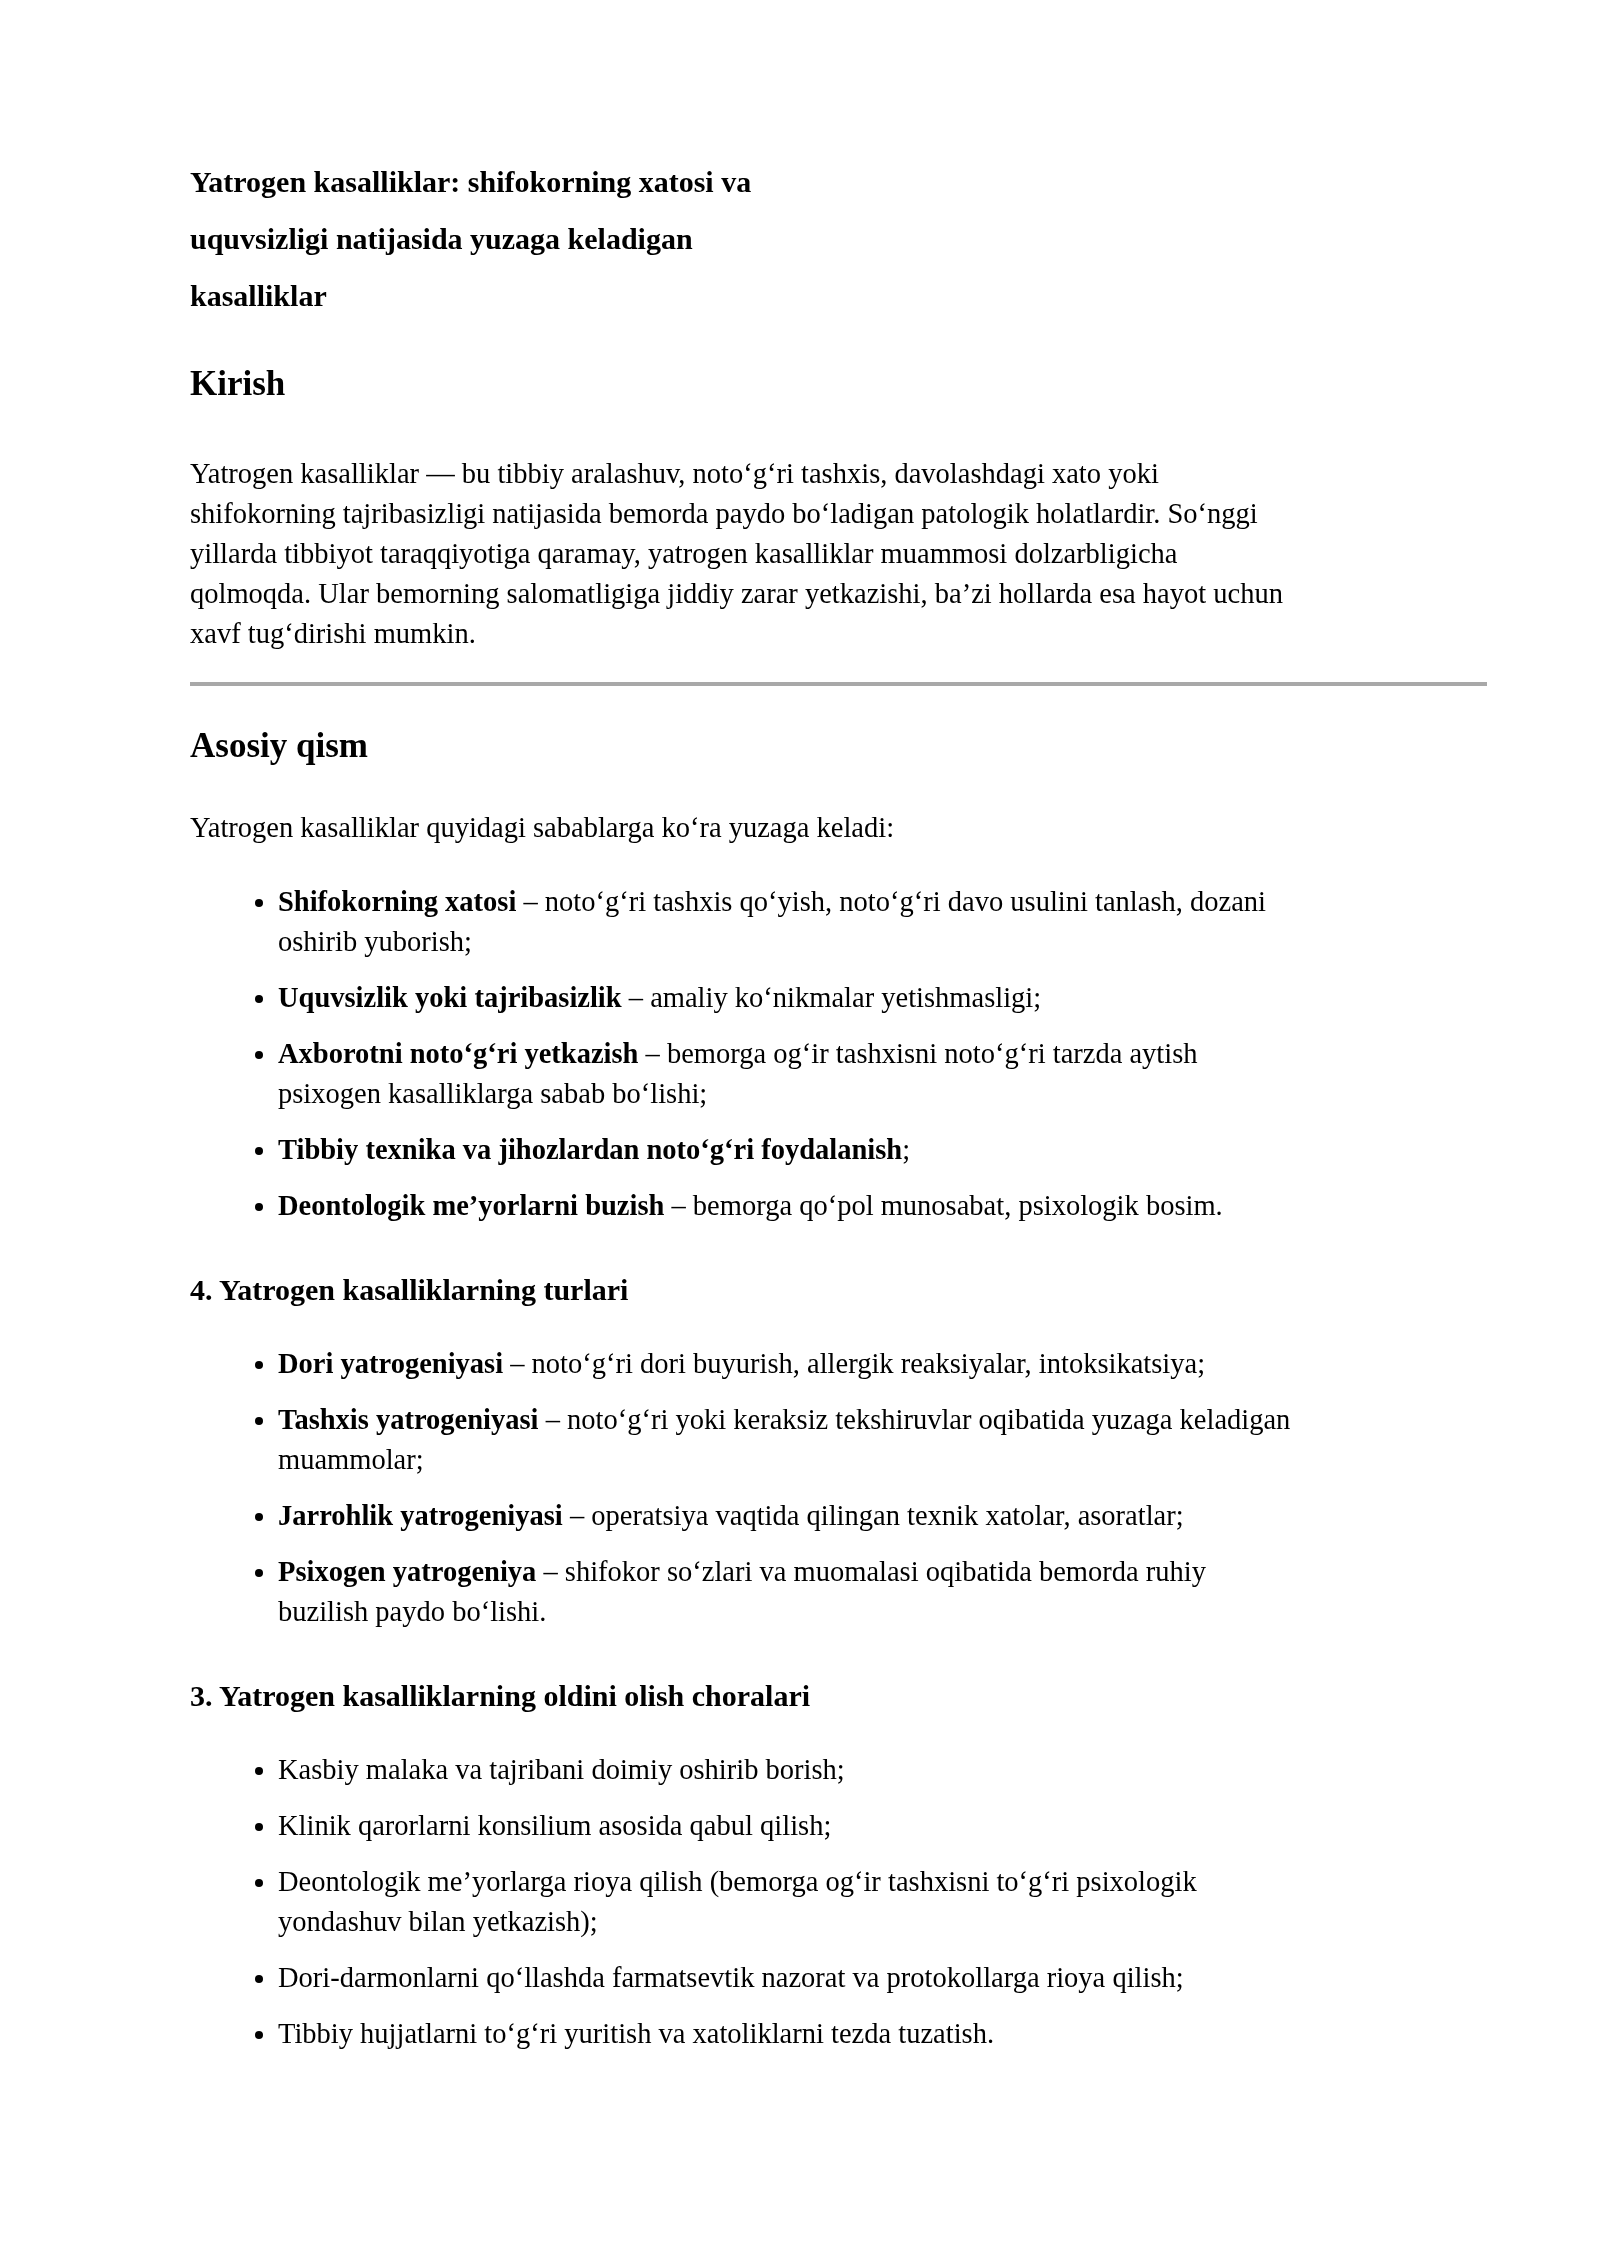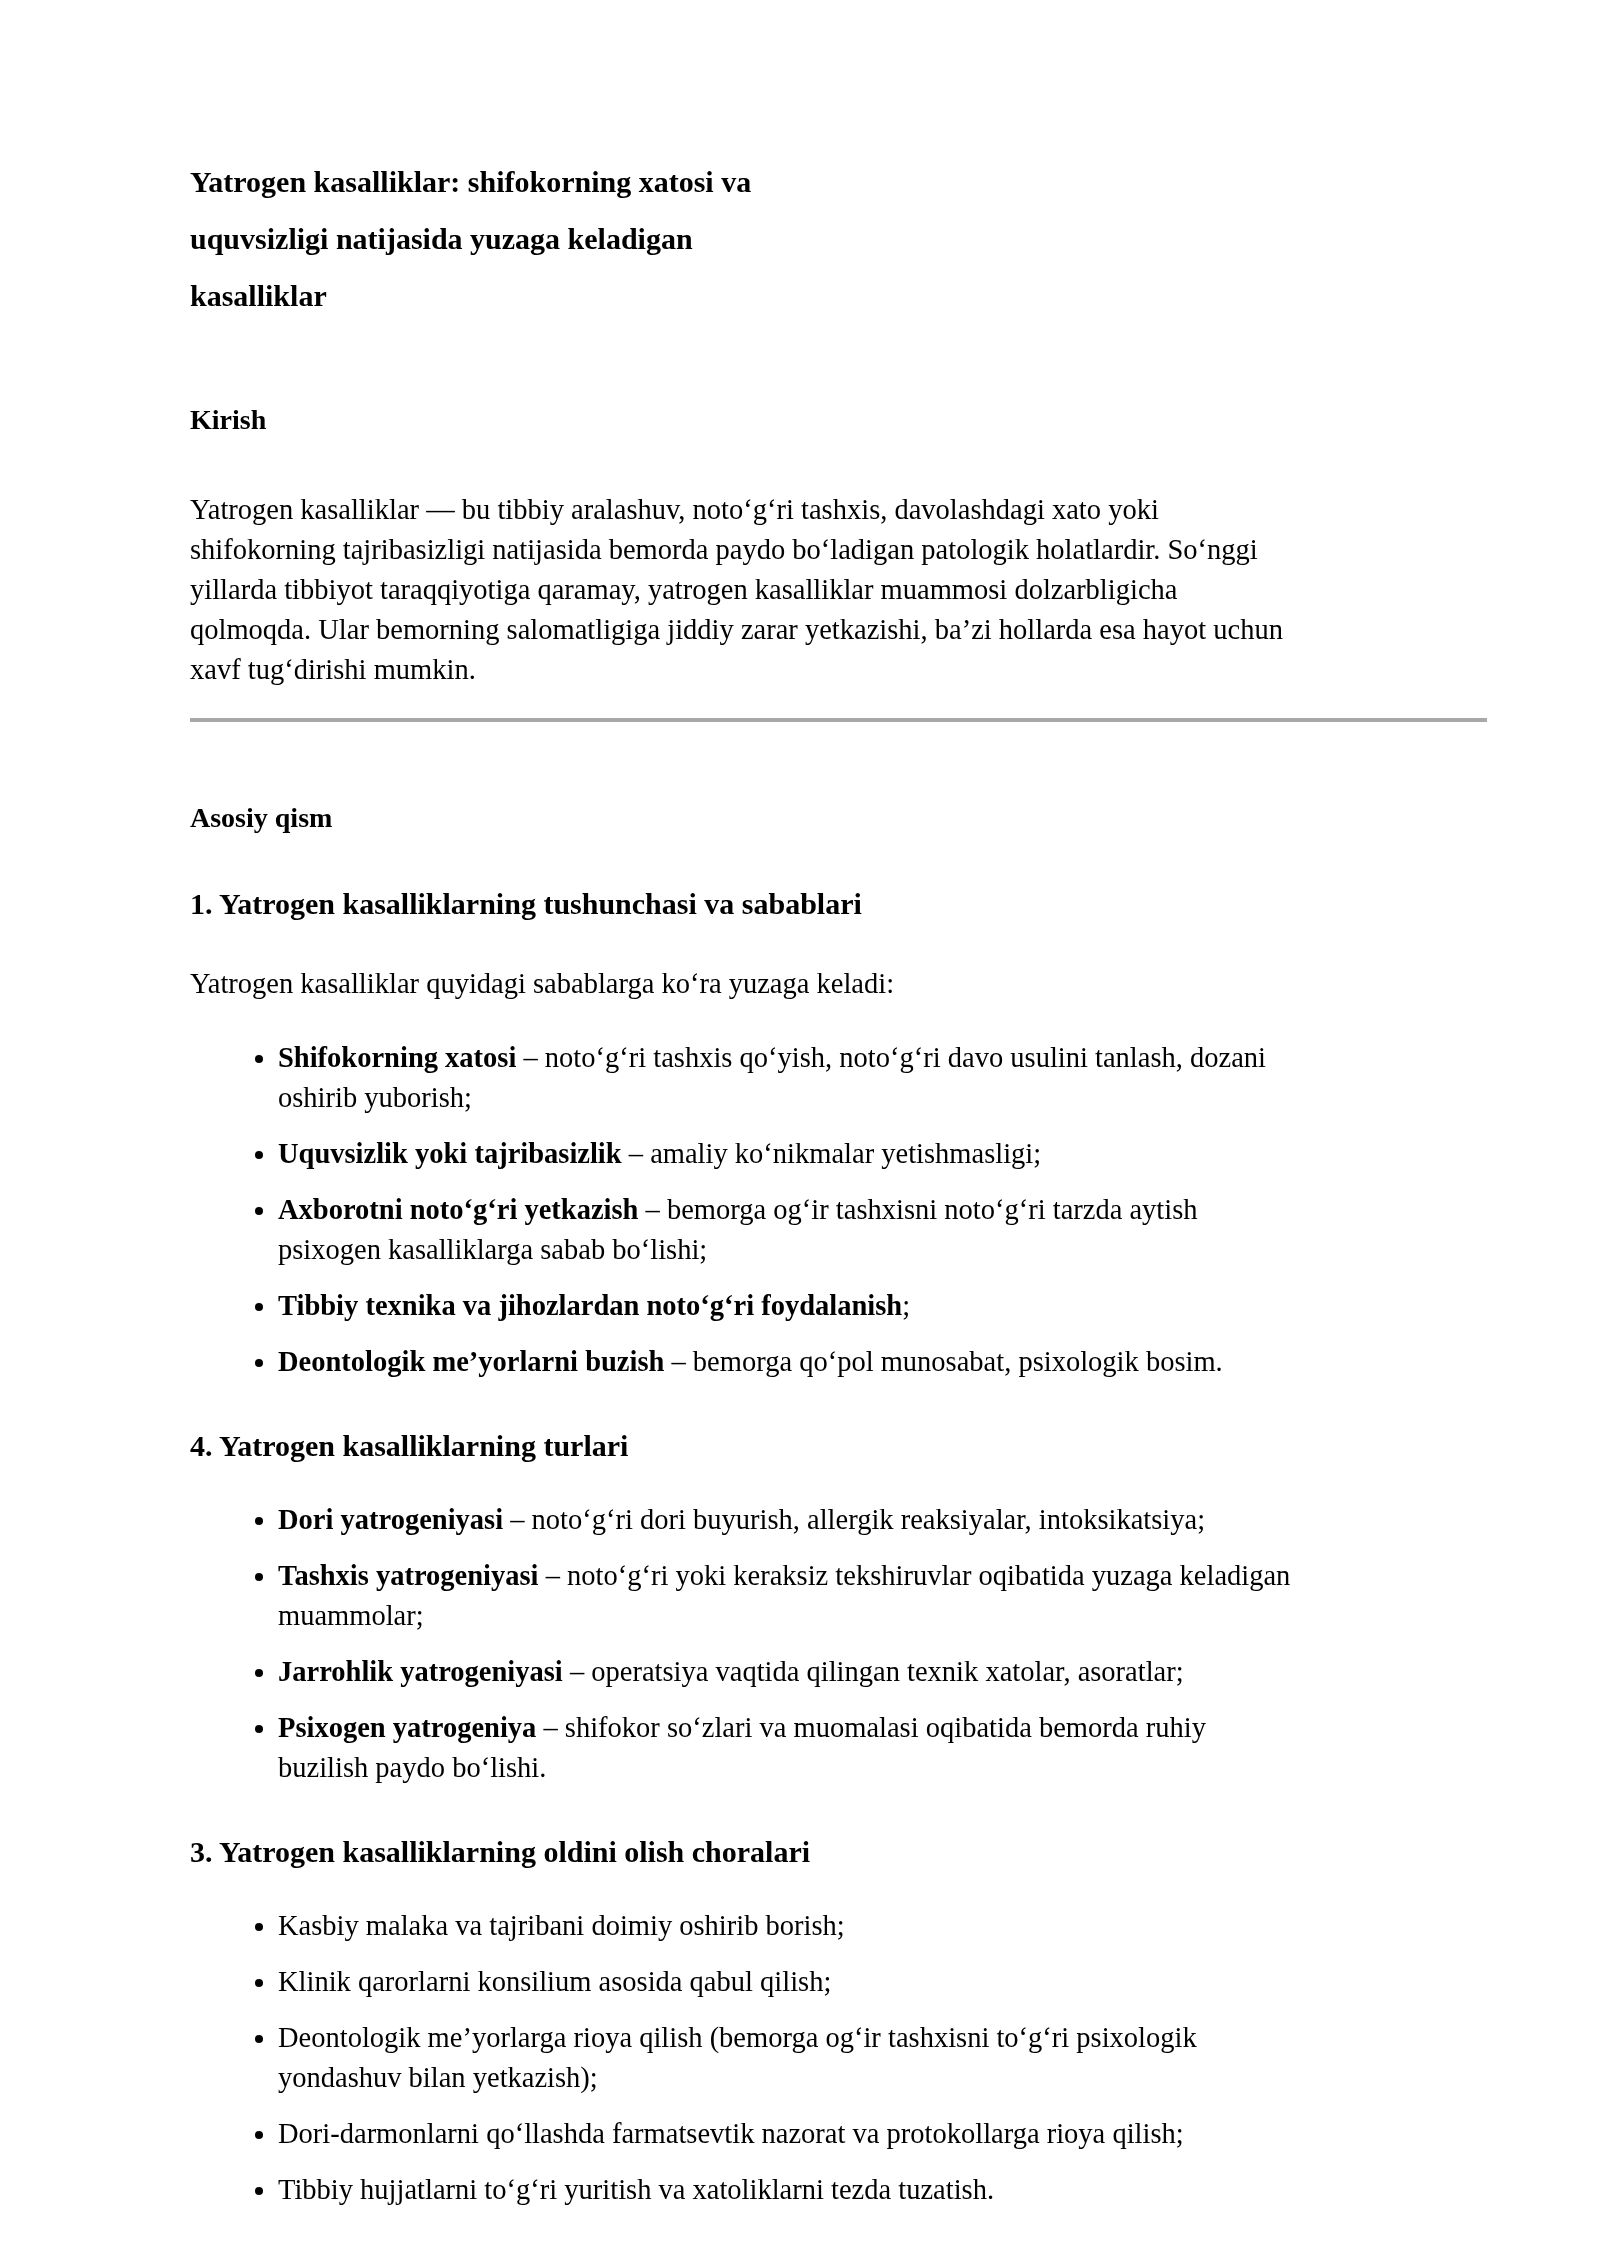--- a/index.html
+++ b/index.html
@@ -23,22 +23,22 @@
     padding: 153px 113px 40px 190px;
   }
   h1 {
     margin: 0;
     font-size: 30px;
     line-height: 57px;
     font-weight: bold;
     white-space: pre-line;
   }
   h2 {
-    margin: 74px 0 0 0;
-    font-size: 28px;
+    margin: 38px 0 0 0;
+    font-size: 35px;
     line-height: 44px;
     font-weight: bold;
   }
   h3 {
     margin: 44px 0 0 0;
     font-size: 30px;
     line-height: 40px;
     font-weight: bold;
   }
   p.para {
@@ -79,21 +79,20 @@
   <p class="para">Yatrogen kasalliklar — bu tibbiy aralashuv, noto‘g‘ri tashxis, davolashdagi xato yoki
 shifokorning tajribasizligi natijasida bemorda paydo bo‘ladigan patologik holatlardir. So‘nggi
 yillarda tibbiyot taraqqiyotiga qaramay, yatrogen kasalliklar muammosi dolzarbligicha
 qolmoqda. Ular bemorning salomatligiga jiddiy zarar yetkazishi, ba’zi hollarda esa hayot uchun
 xavf tug‘dirishi mumkin.</p>
 
   <hr class="divider">
 
   <h2>Asosiy qism</h2>
 
-  <h3>1. Yatrogen kasalliklarning tushunchasi va sabablari</h3>
   <p class="list-intro">Yatrogen kasalliklar quyidagi sabablarga ko‘ra yuzaga keladi:</p>
   <ul class="doc-list">
       <li><strong>Shifokorning xatosi</strong><span> – noto‘g‘ri tashxis qo‘yish, noto‘g‘ri davo usulini tanlash, dozani
 oshirib yuborish;</span></li>
       <li><strong>Uquvsizlik yoki tajribasizlik</strong><span> – amaliy ko‘nikmalar yetishmasligi;</span></li>
       <li><strong>Axborotni noto‘g‘ri yetkazish</strong><span> – bemorga og‘ir tashxisni noto‘g‘ri tarzda aytish
 psixogen kasalliklarga sabab bo‘lishi;</span></li>
       <li><strong>Tibbiy texnika va jihozlardan noto‘g‘ri foydalanish</strong><span>;</span></li>
       <li><strong>Deontologik me’yorlarni buzish</strong><span> – bemorga qo‘pol munosabat, psixologik bosim.</span></li>
     </ul>

